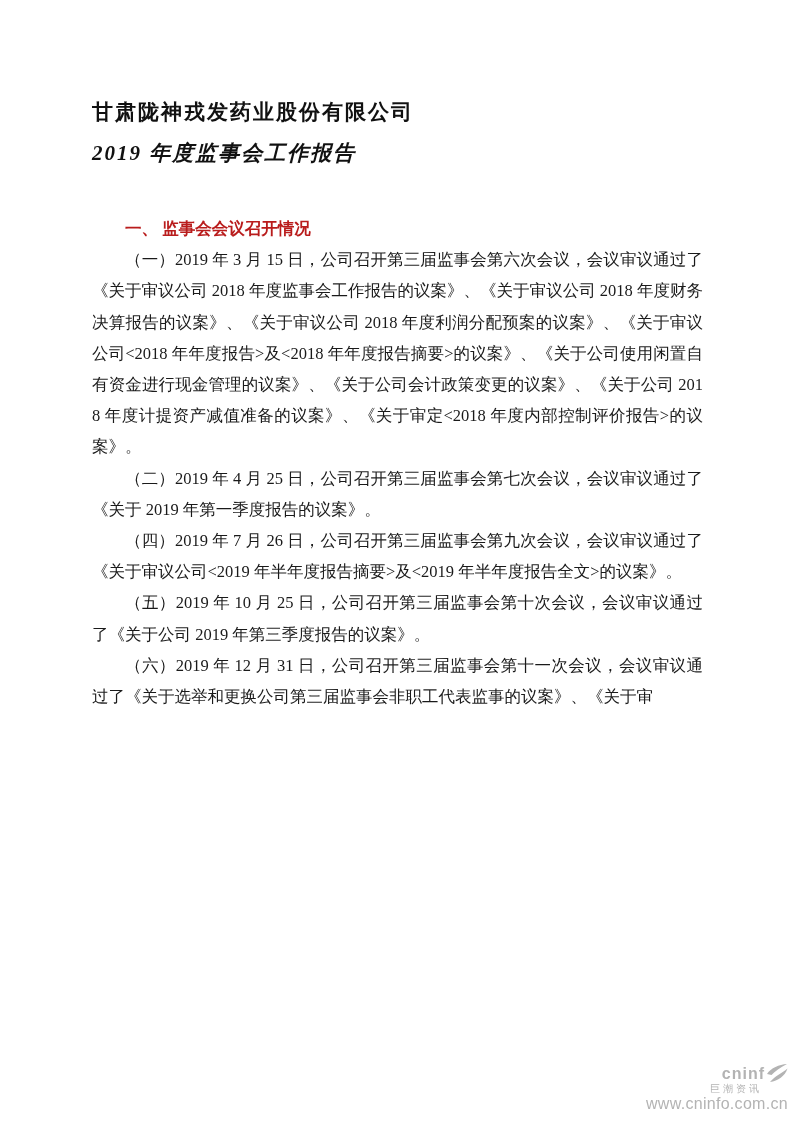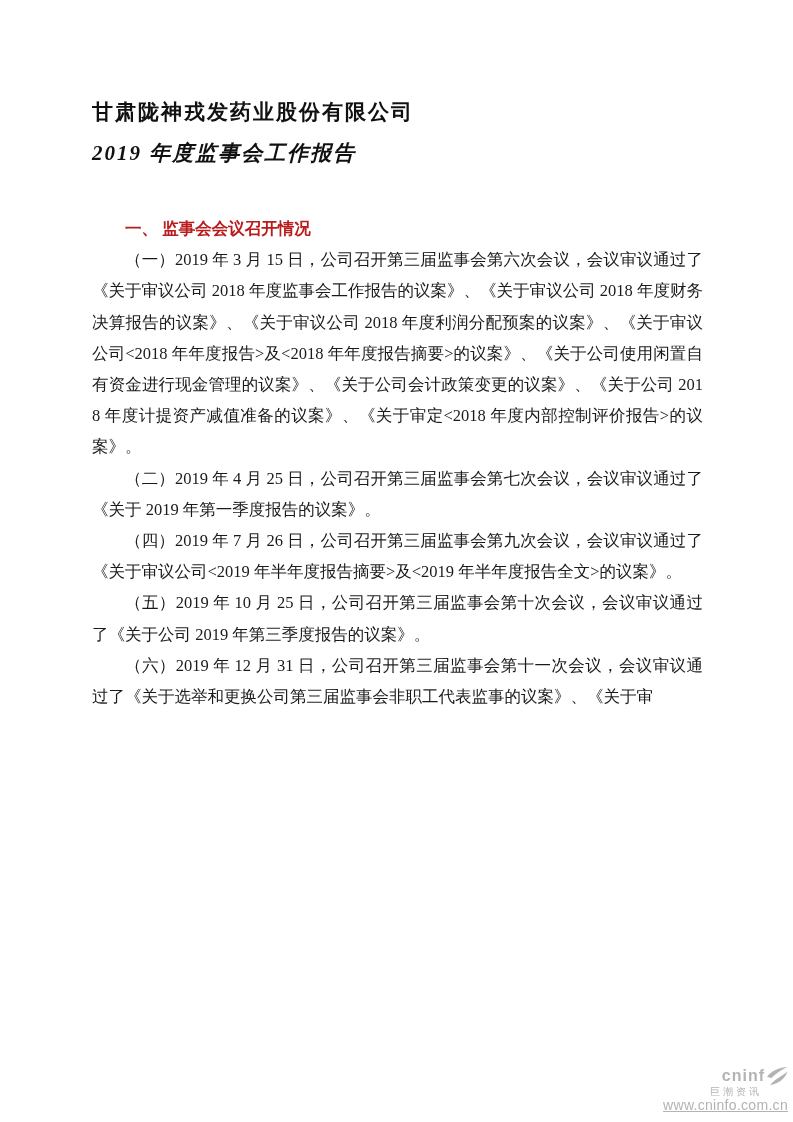--- a/index.html
+++ b/index.html
@@ -70,23 +70,22 @@
   }
   .logo-swirl svg {
     display: block;
   }
   .logo-cn {
     font-size: 10px;
     letter-spacing: 3px;
     margin: 0 26px 1px 0;
   }
   .logo-url {
-    font-size: 14px;
+    font-size: 16px;
     letter-spacing: 0.3px;
-    text-decoration: underline;
   }
 </style>
 </head>
 <body>
 
 <div class="page">
   <div class="content">
     <div class="doc-title">甘肃陇神戎发药业股份有限公司</div>
     <div class="doc-title second">2019 年度监事会工作报告</div>
     <div class="body-text">

